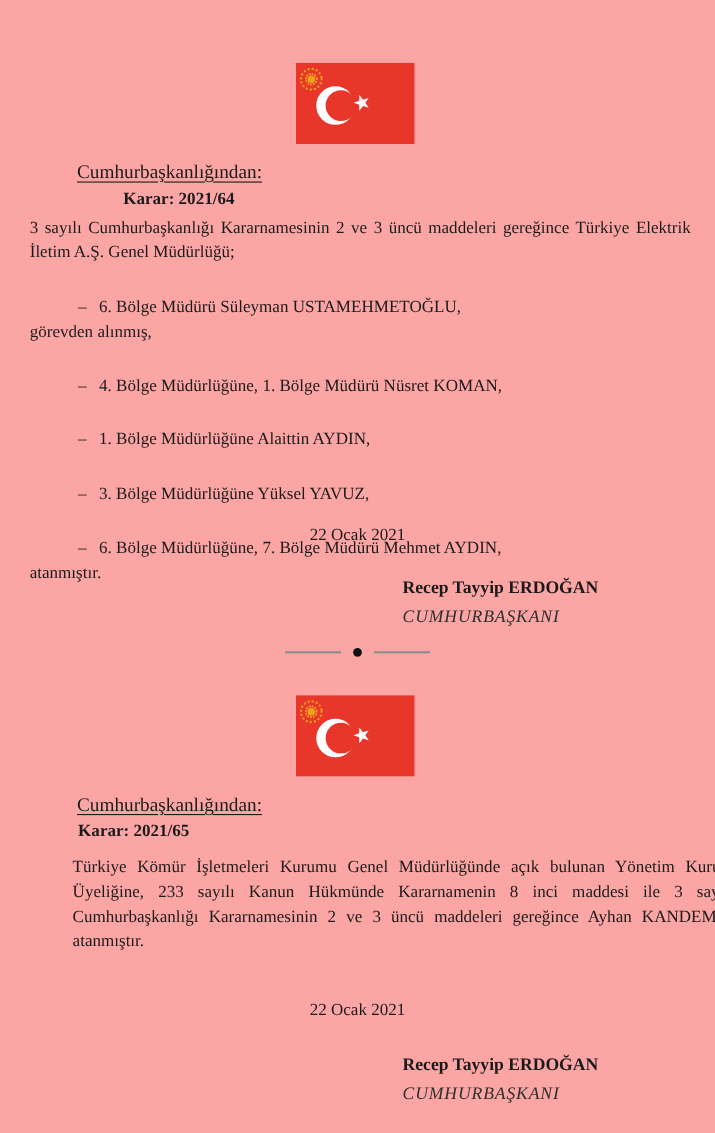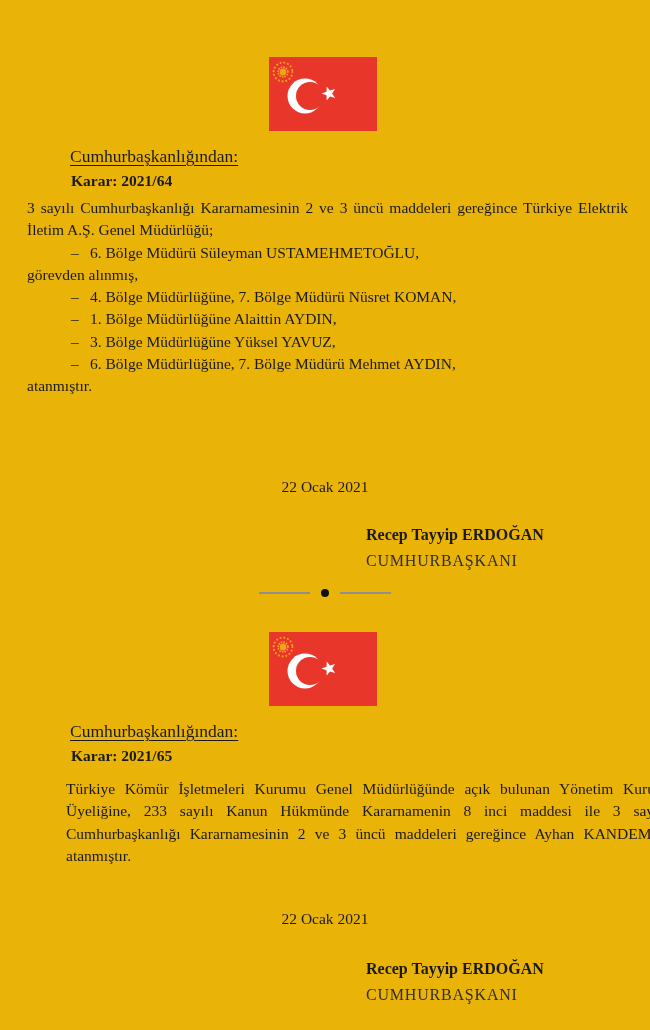--- a/index.html
+++ b/index.html
@@ -6,21 +6,21 @@
     --flag-red:#e8362b;
     --sun-gold:#f0a21c;
     --ink:#1a1a1a;
     --divider-line:#8f8f8f;
   }
   *{margin:0;padding:0;box-sizing:border-box;}
   html,body{background:#fff;}
   .page{
     position:relative;
     width:650px;height:1030px;
-    background:#eab308;
+    background:#fca5a5;
     font-family:"Liberation Serif","DejaVu Serif",serif;
     color:var(--ink);
     overflow:hidden;
   }
   .flag-wrap{position:absolute;width:108px;height:74px;}
   #flag1{left:269px;top:57px;}
   #flag2{left:269px;top:632px;}
   .flag-red-field{fill:var(--flag-red);}
   .flag-white{fill:#ffffff;}
   .sun-dots{fill:none;stroke:var(--sun-gold);stroke-width:2.1;stroke-dasharray:0.05 3.72;stroke-linecap:round;}
@@ -30,46 +30,46 @@
   .heading{
     position:absolute;left:70px;
     font-size:17.5px;
     text-decoration:underline;
     text-underline-offset:3px;
   }
   #heading1{top:146px;}
   #heading2{top:721px;}
 
   .karar{position:absolute;left:71px;font-weight:bold;font-size:15.5px;}
-  #karar1{top:172px;}
+  #karar1{top:172px;margin-left:41px;}
   #karar2{top:747px;}
 
   .body-block{
     position:absolute;left:27px;width:601px;
     font-size:15.5px;line-height:22.3px;
   }
   #body1{top:197px;}
   #body2{top:778px;text-align:justify;margin-left:39px;}
   .intro{text-align:justify;}
   .line{white-space:nowrap;}
-  .line.indented{padding-left:44px;}
+  .line.indented{padding-left:44px;margin-top:27px;}
   .dash-col{display:inline-block;width:19px;}
 
   .date-line{
     position:absolute;left:0;width:650px;
     text-align:center;font-size:15.5px;
   }
   #date1{top:478px;}
   #date2{top:910px;}
 
   .sig-block{position:absolute;left:366px;width:256px;text-align:left;}
   #sig1{top:526px;}
   #sig2{top:960px;}
   .sig-name{font-weight:bold;font-size:16px;}
-  .sig-title{margin-top:8px;font-size:16px;letter-spacing:0.8px;color:#2e2e2e;}
+  .sig-title{margin-top:8px;font-size:16px;letter-spacing:0.8px;color:#2e2e2e;font-style:italic;}
 
   .divider{
     position:absolute;top:586px;left:0;width:650px;height:14px;
     display:flex;align-items:center;justify-content:center;gap:11px;
   }
   .divider .rule{width:51px;height:2px;background:var(--divider-line);}
   .divider .dot{width:8px;height:8px;border-radius:50%;background:#111;}
 </style>
 </head>
 <body>
@@ -92,21 +92,21 @@
     </svg>
   </div>
 
   <div class="heading" id="heading1">Cumhurbaşkanlığından:</div>
   <div class="karar" id="karar1">Karar: 2021/64</div>
 
   <div class="body-block" id="body1">
     <p class="intro">3 sayılı Cumhurbaşkanlığı Kararnamesinin 2 ve 3 üncü maddeleri gereğince Türkiye Elektrik İletim A.Ş. Genel Müdürlüğü;</p>
     <div class="line indented"><span class="dash-col">–</span><span>6. Bölge Müdürü Süleyman USTAMEHMETOĞLU,</span></div>
     <div class="line"><span>görevden alınmış,</span></div>
-    <div class="line indented"><span class="dash-col">–</span><span>4. Bölge Müdürlüğüne, 7. Bölge Müdürü Nüsret KOMAN,</span></div>
+    <div class="line indented"><span class="dash-col">–</span><span>4. Bölge Müdürlüğüne, 1. Bölge Müdürü Nüsret KOMAN,</span></div>
     <div class="line indented"><span class="dash-col">–</span><span>1. Bölge Müdürlüğüne Alaittin AYDIN,</span></div>
     <div class="line indented"><span class="dash-col">–</span><span>3. Bölge Müdürlüğüne Yüksel YAVUZ,</span></div>
     <div class="line indented"><span class="dash-col">–</span><span>6. Bölge Müdürlüğüne, 7. Bölge Müdürü Mehmet AYDIN,</span></div>
     <div class="line"><span>atanmıştır.</span></div>
   </div>
 
   <div class="date-line" id="date1">22 Ocak 2021</div>
 
   <div class="sig-block" id="sig1">
     <div class="sig-name">Recep Tayyip ERDOĞAN</div>

